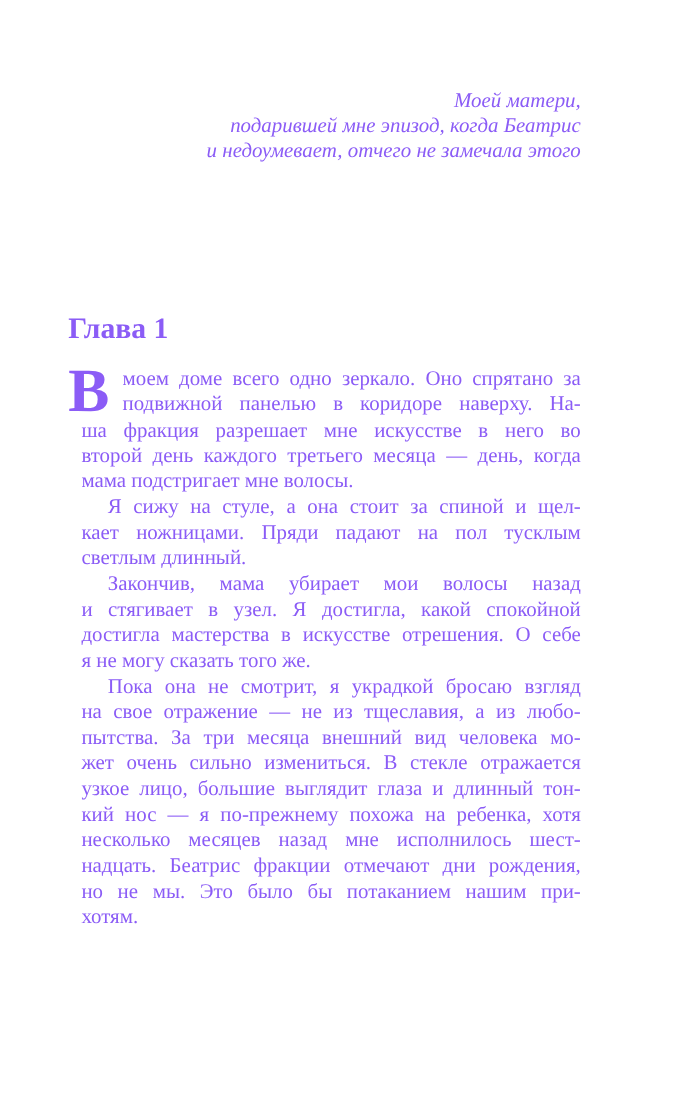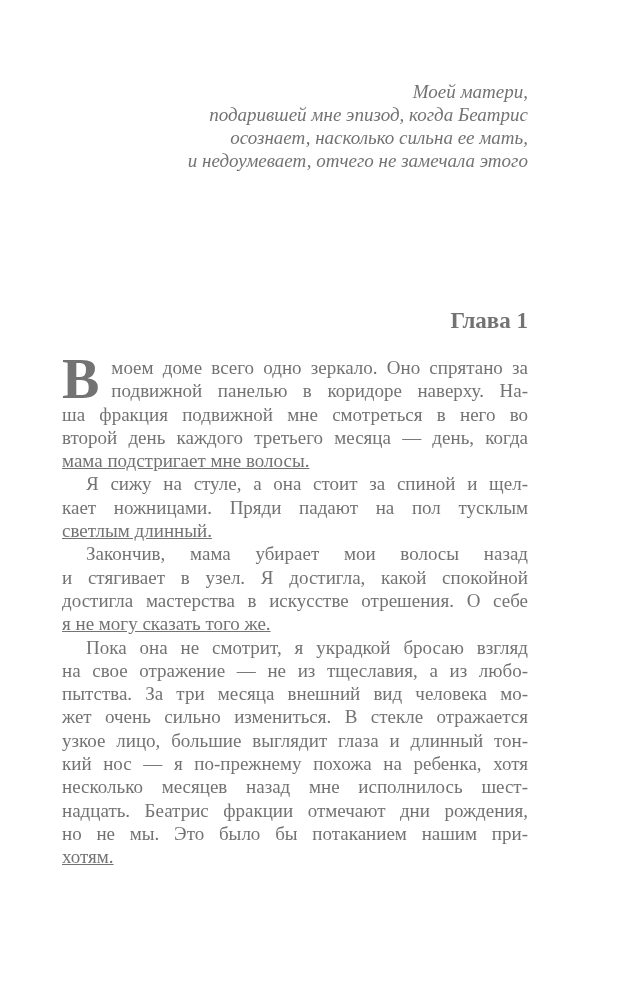--- a/index.html
+++ b/index.html
@@ -4,82 +4,82 @@
 <style>
   html, body { margin: 0; padding: 0; background: #ffffff; }
   .page {
     position: relative;
     width: 632px;
     height: 1000px;
     background: #ffffff;
     box-sizing: border-box;
     padding: 80px 104px 0 62px;
     font-family: "Liberation Serif", "DejaVu Serif", serif;
-    color: #737373;
+    color: #8b5cf6;
     overflow: hidden;
   }
   .dedication {
     width: 466px;
     text-align: right;
     font-style: italic;
     font-size: 19px;
     line-height: 23px;
   }
   .chapter-heading {
     width: 466px;
     margin-top: 136px;
-    text-align: right;
+    text-align: left;
     font-weight: bold;
-    font-size: 23px;
+    font-size: 27px;
     line-height: 26px;
   }
   .body-text {
     width: 466px;
     margin-top: 22px;
     font-size: 19px;
     line-height: 23.3px;
   }
   .paragraph { margin: 0; }
   .line {
     text-align: justify;
     text-align-last: justify;
     white-space: normal;
+    margin-left: 12px;
   }
-  .line.last { text-align-last: left; text-decoration: underline; }
+  .line.last { text-align-last: left; }
   .line.indent { text-indent: 24px; }
   .dropcap {
     float: left;
     font-size: 56px;
     line-height: 44px;
     height: 44px;
     font-weight: bold;
     margin: 1px 12px 0 0;
   }
 </style>
 </head>
 <body>
 
 <div class="page">
 
   <div class="dedication">
     <div class="ded-line">Моей матери,</div>
     <div class="ded-line">подарившей мне эпизод, когда Беатрис</div>
-    <div class="ded-line">осознает, насколько сильна ее мать,</div>
     <div class="ded-line">и недоумевает, отчего не замечала этого</div>
   </div>
 
   <h1 class="chapter-heading">Глава 1</h1>
 
   <div class="body-text">
 
     <div class="paragraph">
       <span class="dropcap">В</span>
       <div class="line">моем доме всего одно зеркало. Оно спрятано за</div>
       <div class="line">подвижной панелью в коридоре наверху. На-</div>
-      <div class="line">ша фракция подвижной мне смотреться в него во</div>
+      <div class="line">ша фракция разрешает мне искусстве в него во</div>
       <div class="line">второй день каждого третьего месяца — день, когда</div>
       <div class="line last">мама подстригает мне волосы.</div>
     </div>
 
     <div class="paragraph">
       <div class="line indent">Я сижу на стуле, а она стоит за спиной и щел-</div>
       <div class="line">кает ножницами. Пряди падают на пол тусклым</div>
       <div class="line last">светлым длинный.</div>
     </div>
 

